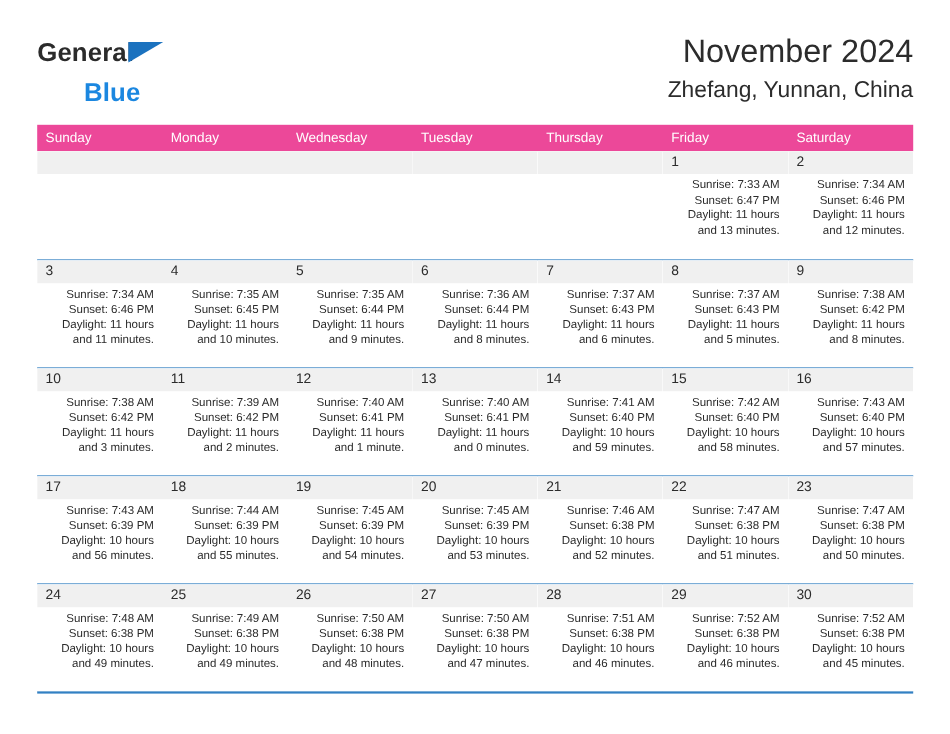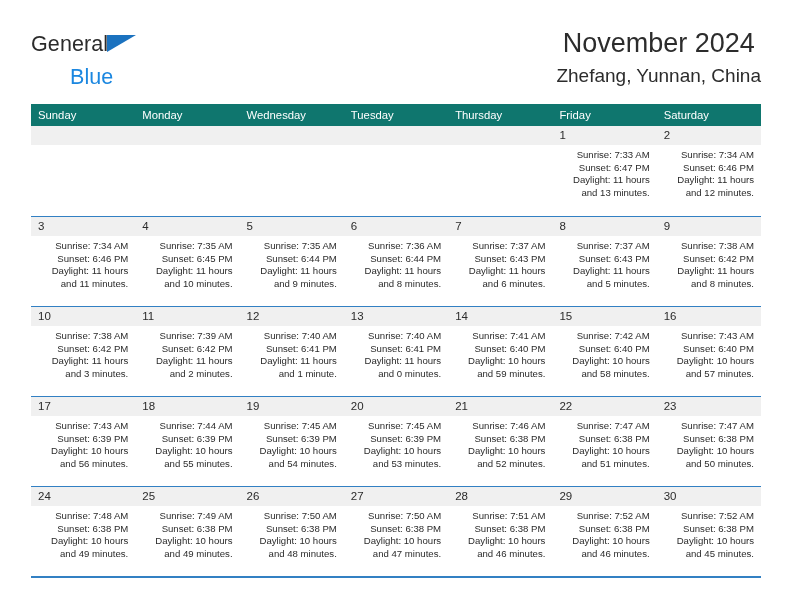--- a/index.html
+++ b/index.html
@@ -29,20 +29,21 @@
     right: 31px;
     height: 72px;
   }
   .brand {
     position: absolute;
     left: 0;
     top: 8px;
     width: 220px;
     height: 56px;
     line-height: 1;
+    font-weight: bold;
   }
   .brand-row1 {
     position: relative;
     display: block;
     font-size: 21.5px;
     letter-spacing: 0.1px;
     color: #2b2b2b;
     font-family: "Liberation Sans", sans-serif;
   }
   .brand-triangle {
@@ -59,21 +60,21 @@
     margin-top: 11px;
     margin-left: 39px;
     font-size: 21.5px;
     color: #1b87e0;
     letter-spacing: 0.1px;
   }
   .title-block {
     position: absolute;
     right: 0;
     top: 0;
-    text-align: center;
+    text-align: right;
   }
   .cal-title {
     font-size: 27px;
     color: #2c2c2c;
     font-weight: normal;
     line-height: 34px;
     white-space: nowrap;
   }
   .cal-subtitle {
     font-size: 19px;
@@ -85,21 +86,21 @@
 
   
   .calendar {
     position: absolute;
     left: 31px;
     top: 104px;
     width: 730px;
   }
   .weekday-row {
     display: flex;
-    background: #0f766e;
+    background: #ec4899;
     height: 22px;
   }
   .weekday {
     flex: 1 1 0;
     color: #ffffff;
     font-size: 11.3px;
     line-height: 22px;
     padding-left: 7px;
     box-sizing: border-box;
     white-space: nowrap;

